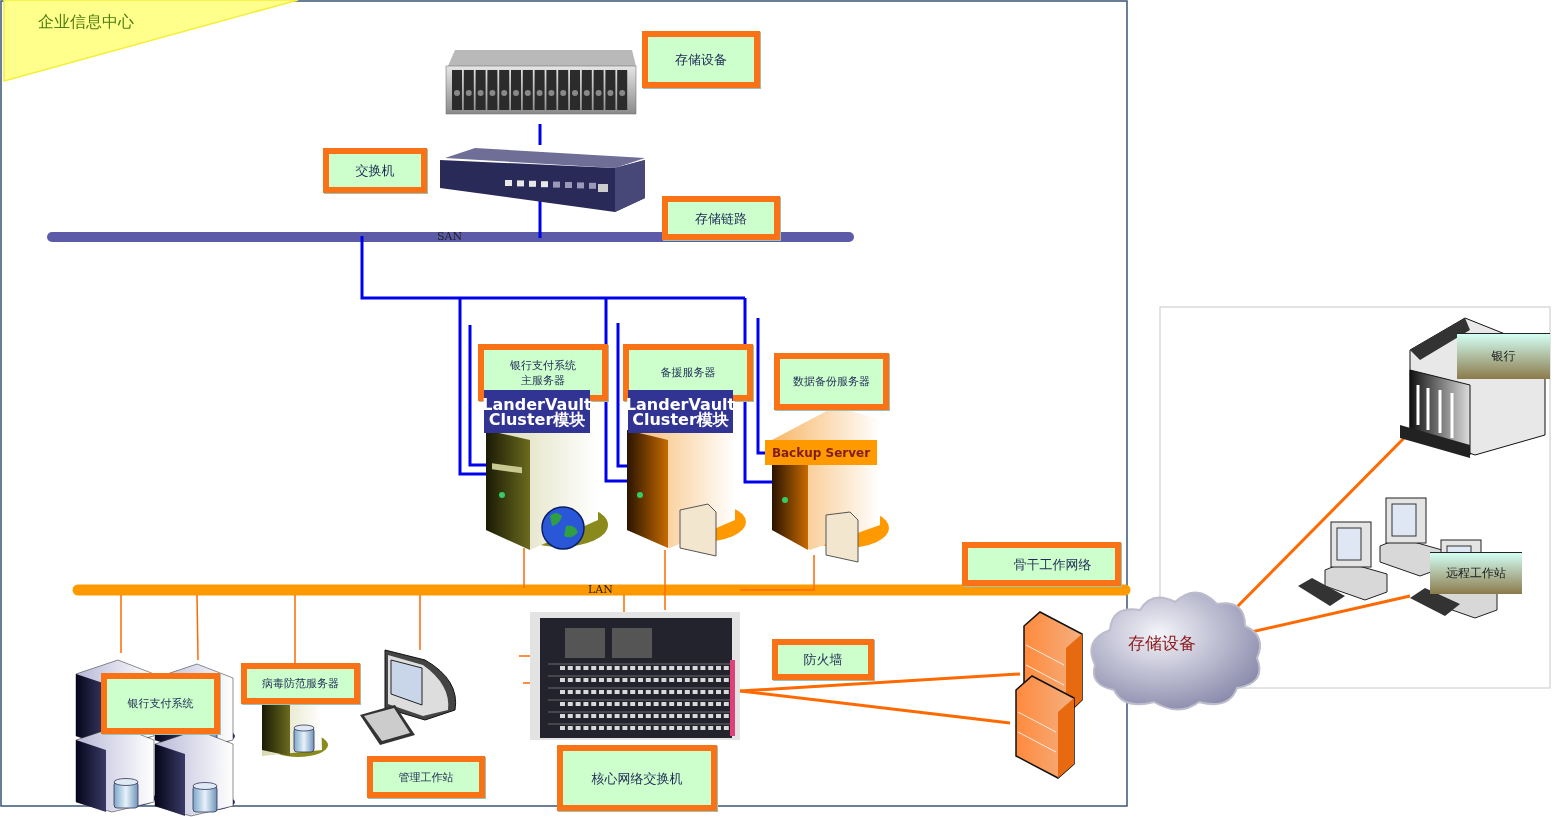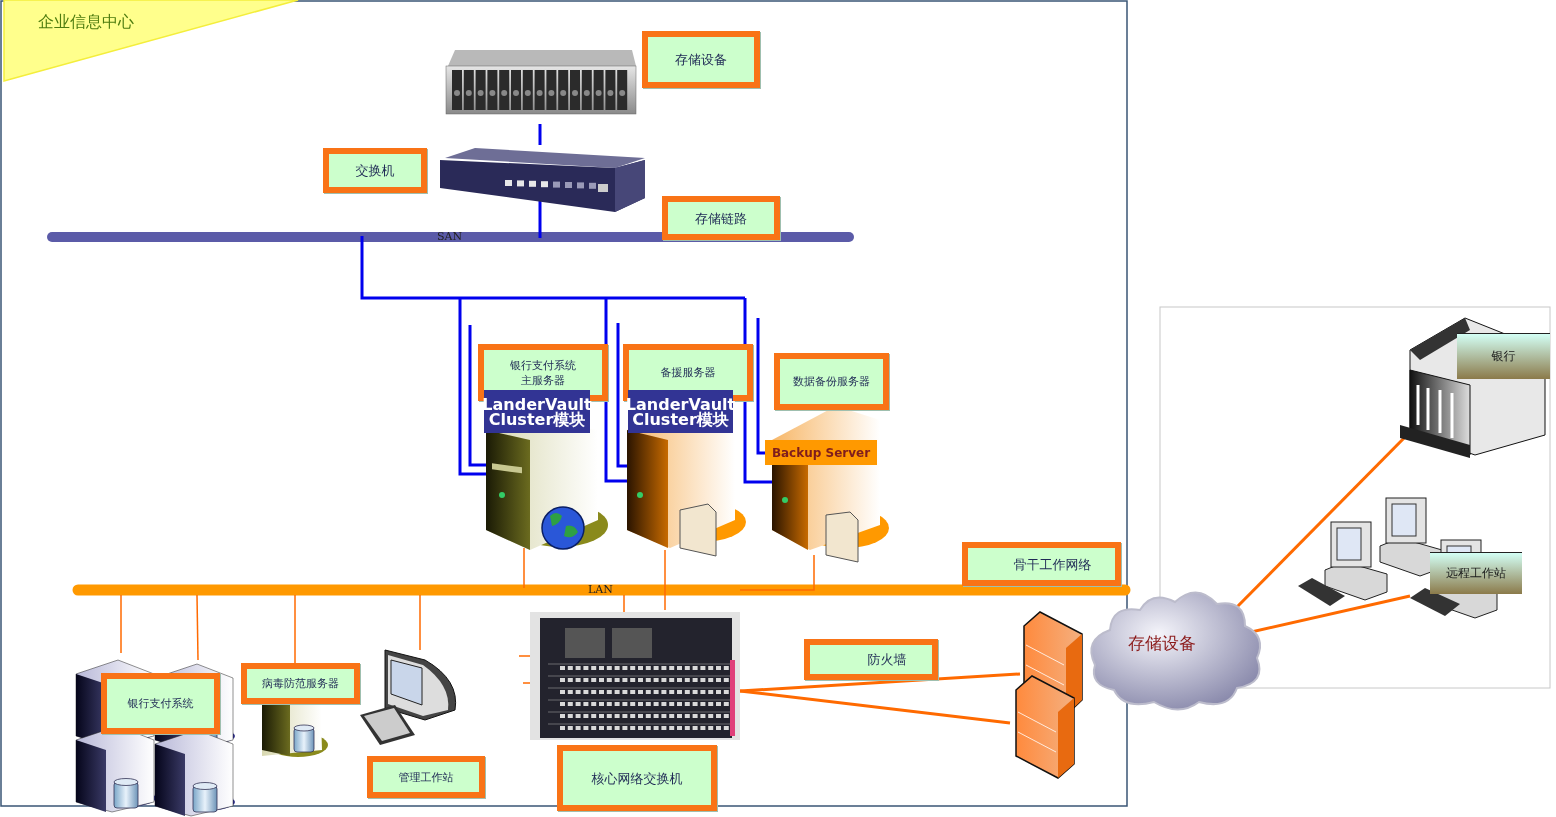--- a/index.html
+++ b/index.html
@@ -451,18 +451,18 @@
 <div class="lv" style="left:628px;top:390px;width:105px;height:43px;">LanderVault
 Cluster模块</div>
 <div class="backup" style="left:765px;top:440px;width:112px;height:25px;">Backup Server</div>
 
 <div class="lbl" style="left:962px;top:542px;width:125px;height:32px;padding-left:22px;">骨干工作网络</div>
 
 <div class="lbl small" style="left:101px;top:673px;width:107px;height:49px;">银行支付系统</div>
 <div class="lbl small" style="left:241px;top:663px;width:107px;height:29px;text-align:right;">病毒防范服务器</div>
 <div class="lbl small" style="left:367px;top:756px;width:106px;height:30px;">管理工作站</div>
 <div class="lbl" style="left:557px;top:745px;width:148px;height:54px;">核心网络交换机</div>
-<div class="lbl" style="left:804px;top:639px;width:90px;height:29px;padding-left:32px;">防火墙</div>
+<div class="lbl" style="left:772px;top:639px;width:90px;height:29px;">防火墙</div>
 
 <div class="cloudtxt" style="left:1128px;top:632px;">存储设备</div>
 
 <div class="darklbl" style="left:1457px;top:333px;width:93px;height:45px;">银行</div>
 <div class="darklbl" style="left:1430px;top:504px;width:92px;height:41px;margin-top:48px;">远程工作站</div>
 
 </body></html>

